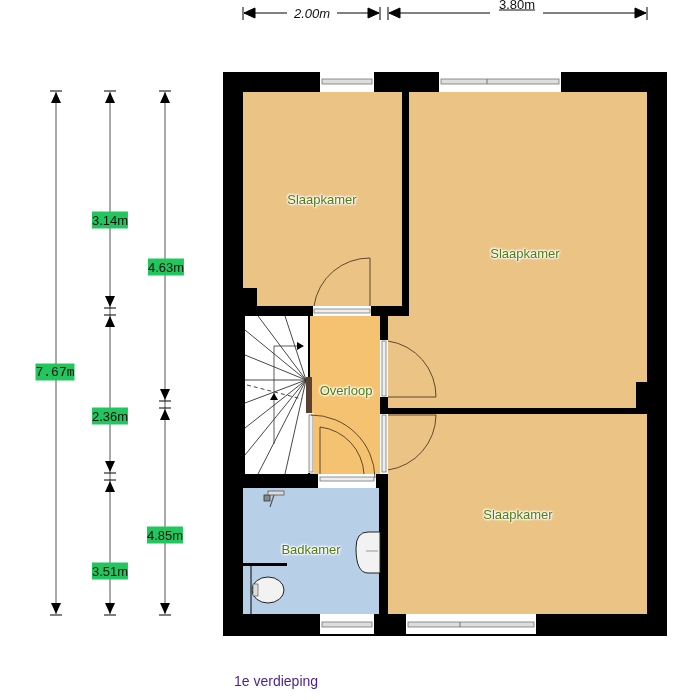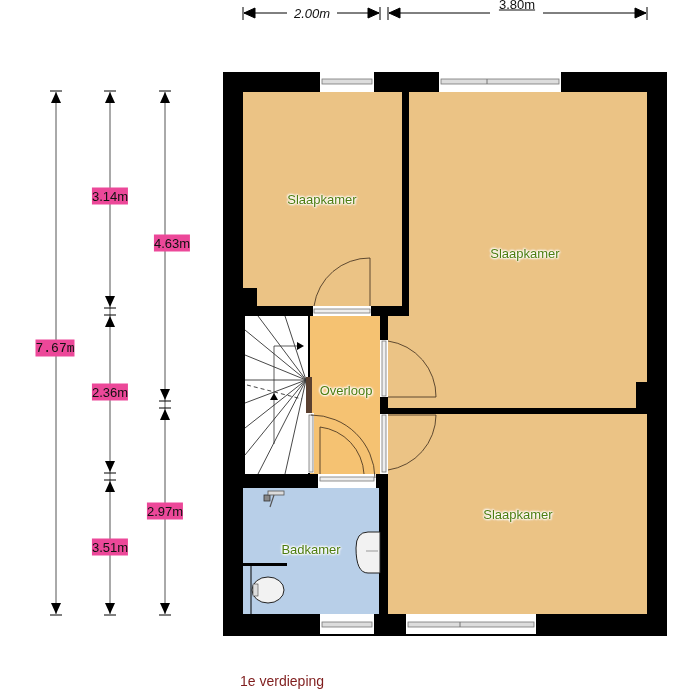--- a/index.html
+++ b/index.html
@@ -1,22 +1,22 @@
 <!DOCTYPE html>
 <html><head>
 <meta charset="utf-8">
 <style>
   html, body { margin:0; padding:0; background:#ffffff; }
   body { width:700px; height:700px; position:relative; overflow:hidden; font-family:"Liberation Sans", sans-serif; }
   svg { position:absolute; left:0; top:0; }
   .lbl { position:absolute; font-size:13px; color:#111; white-space:nowrap; transform:translate(-50%,-50%); }
   .room-lbl { position:absolute; font-size:13px; color:#4d7c0f; white-space:nowrap; transform:translate(-50%,-50%);
     text-shadow: 0 0 2px #fff, 0 0 2px #fff, 0 0 3px #fff, 1px 1px 2px #fff, -1px -1px 2px #fff; }
-  .dim-v { background:#ec4899; padding:1px 0; }
-  .caption { position:absolute; left:240px; top:673px; font-size:14px; color:#7f1d1d; }
+  .dim-v { background:#22c55e; padding:1px 0;margin-top:24px; }
+  .caption { position:absolute; left:234px; top:673px; font-size:14px; color:#4c1d95; }
 </style>
 </head>
 <body>
 
 <svg width="700" height="700" viewBox="0 0 700 700">
   <defs>
     <marker id="arr" markerWidth="10" markerHeight="10" refX="9" refY="5" orient="auto" markerUnits="userSpaceOnUse">
       <path d="M0,0 L10,5 L0,10 z" fill="#000"></path>
     </marker>
   </defs>
@@ -159,22 +159,22 @@
   </g>
 </svg>
 
 <div class="lbl" style="left:312px;top:13px;font-style:italic;">2.00m</div>
 <div class="lbl" style="left:517px;top:4px;text-decoration:underline;">3.80m</div>
 
 <div class="lbl dim-v" style="left:55px;top:348px;font-family:Liberation Mono, monospace;">7.67m</div>
 <div class="lbl dim-v" style="left:110px;top:196px;">3.14m</div>
 <div class="lbl dim-v" style="left:110px;top:392px;">2.36m</div>
 <div class="lbl dim-v" style="left:110px;top:547px;">3.51m</div>
-<div class="lbl dim-v" style="left:172px;top:243px;">4.63m</div>
-<div class="lbl dim-v" style="left:165px;top:511px;">2.97m</div>
+<div class="lbl dim-v" style="left:166px;top:243px;">4.63m</div>
+<div class="lbl dim-v" style="left:165px;top:511px;">4.85m</div>
 
 <div class="room-lbl" style="left:322px;top:199px;">Slaapkamer</div>
 <div class="room-lbl" style="left:525px;top:253px;">Slaapkamer</div>
 <div class="room-lbl" style="left:518px;top:514px;">Slaapkamer</div>
 <div class="room-lbl" style="left:346px;top:390px;">Overloop</div>
 <div class="room-lbl" style="left:311px;top:549px;">Badkamer</div>
 
 <div class="caption">1e verdieping</div>
 
 </body></html>

